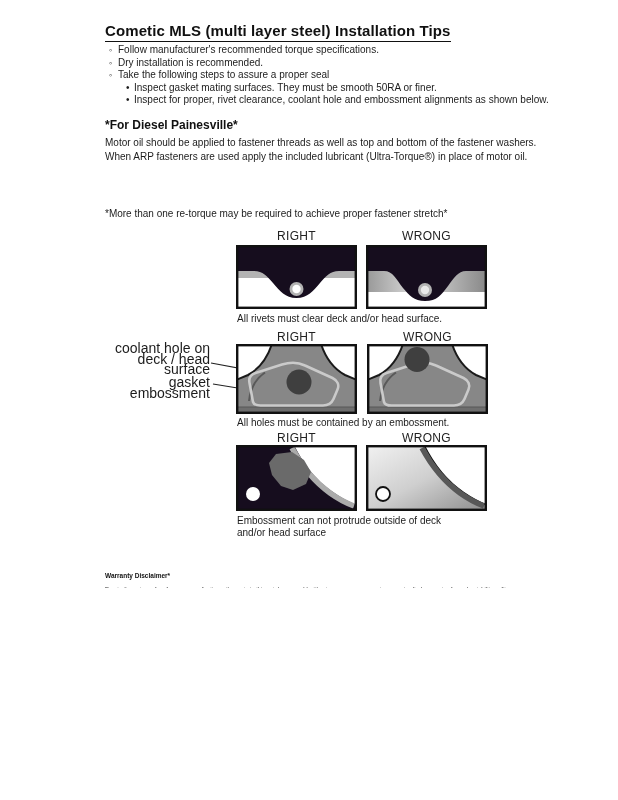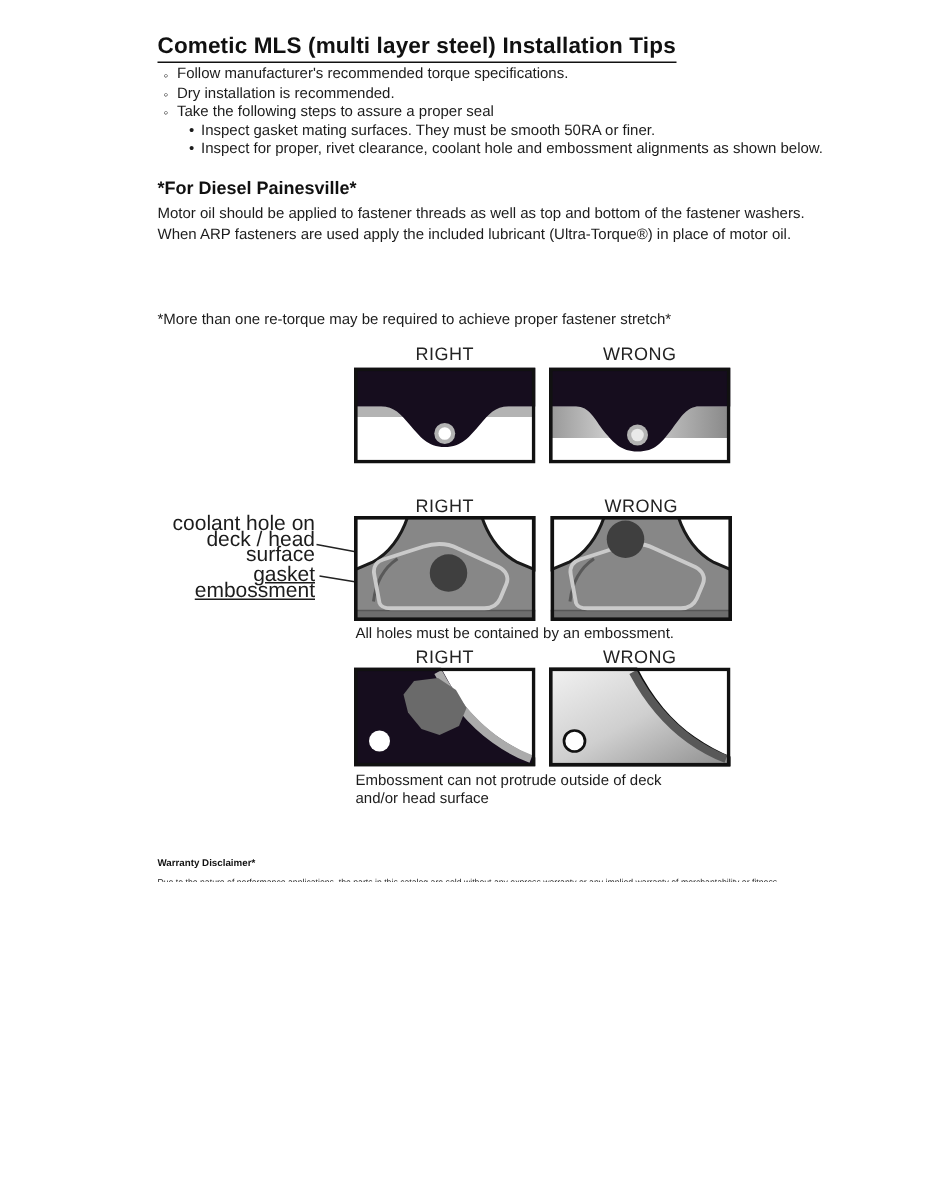--- a/index.html
+++ b/index.html
@@ -74,29 +74,30 @@
         </linearGradient>
       </defs>
       <rect x="0" y="0" width="121" height="64" fill="#ffffff"></rect>
       <rect x="2" y="26" width="117" height="21" fill="url(#g1)"></rect>
       <path d="M0 0 H121 V26 H100 C92 26 88 33 82 41 C75 50 71 56 59 56 C48 56 43 50 37 43 C30 34 27 26 18 26 H0 Z" fill="#160d1e"></path>
       <circle cx="59" cy="45" r="7" fill="#b3b3b3"></circle>
       <circle cx="59" cy="45" r="4.2" fill="#e9e9e9"></circle>
       <rect x="1.2" y="1.2" width="118.6" height="61.6" fill="none" stroke="#111111" stroke-width="2.4"></rect>
     </svg>
   </div>
+  <div class="abs caption" style="left:237px;top:313px;">All rivets must clear deck and/or head surface.</div>
 
   <div class="abs dlabel" style="left:236px;top:330px;">RIGHT</div>
   <div class="abs dlabel" style="left:367px;top:330px;">WRONG</div>
 
   <div class="abs sidelabels" style="left:100px;top:343px;width:110px;">
     <div>coolant hole on</div>
     <div>deck / head surface</div>
   </div>
-  <div class="abs sidelabels" style="left:100px;top:377px;width:110px;text-decoration:underline;">gasket embossment</div>
+  <div class="abs sidelabels" style="left:100px;top:377px;width:110px;">gasket embossment</div>
 
   <svg class="abs" style="left:205px;top:340px;" width="100" height="60" viewBox="0 0 100 60">
     <line x1="6" y1="23" x2="92" y2="39" stroke="#222" stroke-width="1.1"></line>
     <line x1="8" y1="44" x2="57" y2="52" stroke="#222" stroke-width="1.1"></line>
   </svg>
 
   <div class="abs dbox" style="left:236px;top:344px;">
     <svg width="121" height="70" viewBox="0 0 121 70">
       <rect x="0" y="0" width="121" height="70" fill="#878787"></rect>
       <rect x="0" y="63" width="121" height="7" fill="#6e6e6e"></rect>

